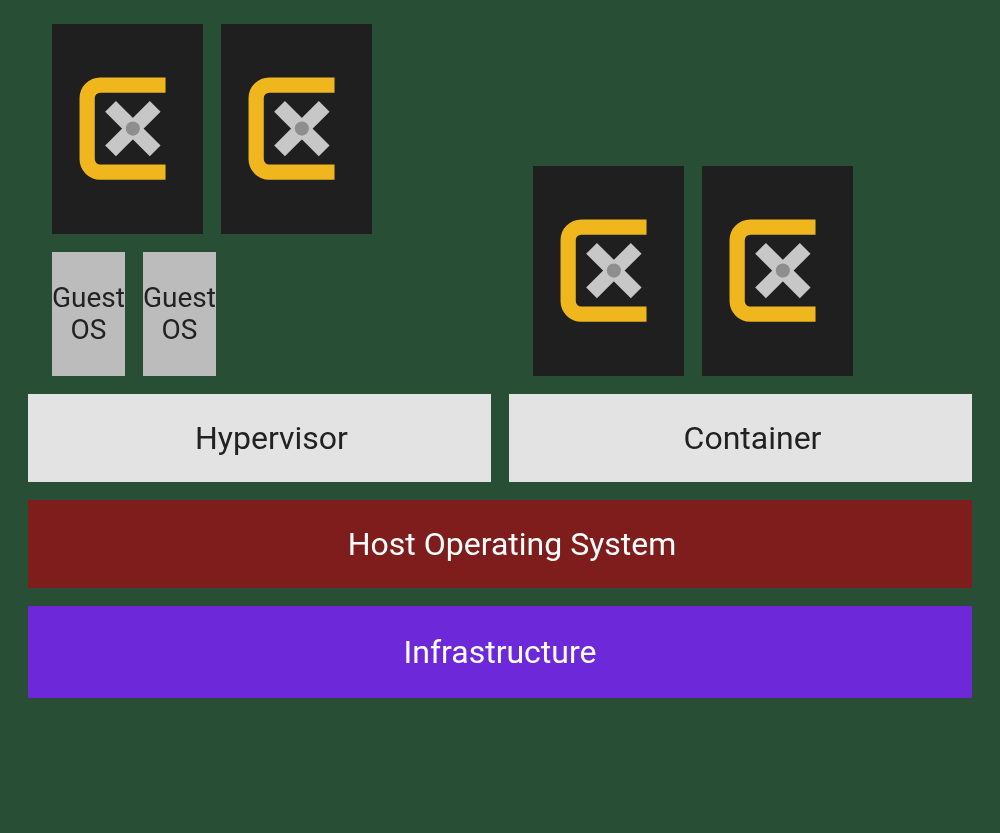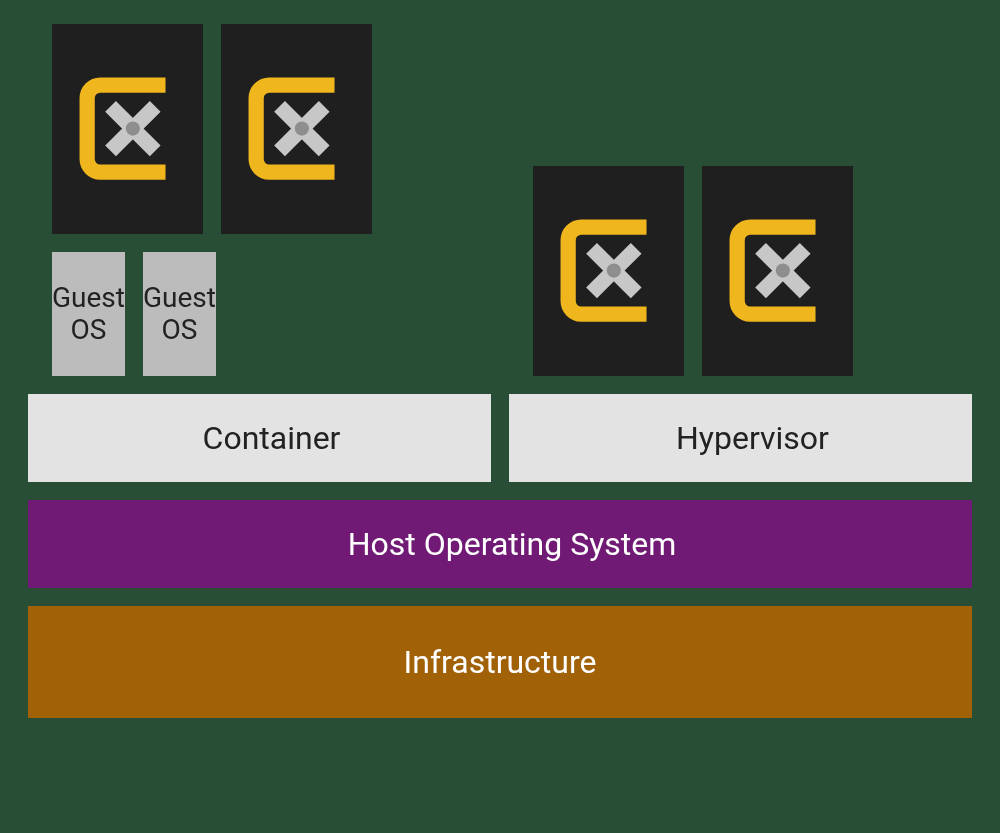--- a/index.html
+++ b/index.html
@@ -21,22 +21,22 @@
     .lbl {
       display: flex;
       align-items: center;
       justify-content: center;
       font-size: 32px;
       line-height: 1.15;
       text-align: center;
     }
     .lbl.sm { font-size: 28px; }
 
-    .infra     { background: #a16207; color: #fff; height: 112px; }
-    .os        { background: #701a75; color: #fff; height: 88px; }
+    .infra     { background: #6d28d9; color: #fff; height: 92px; }
+    .os        { background: #7f1d1d; color: #fff; height: 88px; }
     .platform  { background: #e3e3e3; color: #222; height: 88px; }
     .guest     { background: #bcbcbc; color: #222; height: 124px; }
 
     .icon-box {
       background: #1f1f1f;
       display: flex;
       align-items: center;
       justify-content: center;
       height: 210px;
       position: relative;
@@ -102,22 +102,22 @@
           </g>
         </svg>
       </div>
     </div>
   </div>
 </div>
 
 <div class="gap-v"></div>
 
 <div class="layer-row">
+  <div class="lbl platform col">Hypervisor</div>
   <div class="lbl platform col">Container</div>
-  <div class="lbl platform col">Hypervisor</div>
 </div>
 
 <div class="gap-v"></div>
 
 <div class="layer-row">
   <div class="lbl os col">Host Operating System</div>
 </div>
 
 <div class="gap-v"></div>
 

